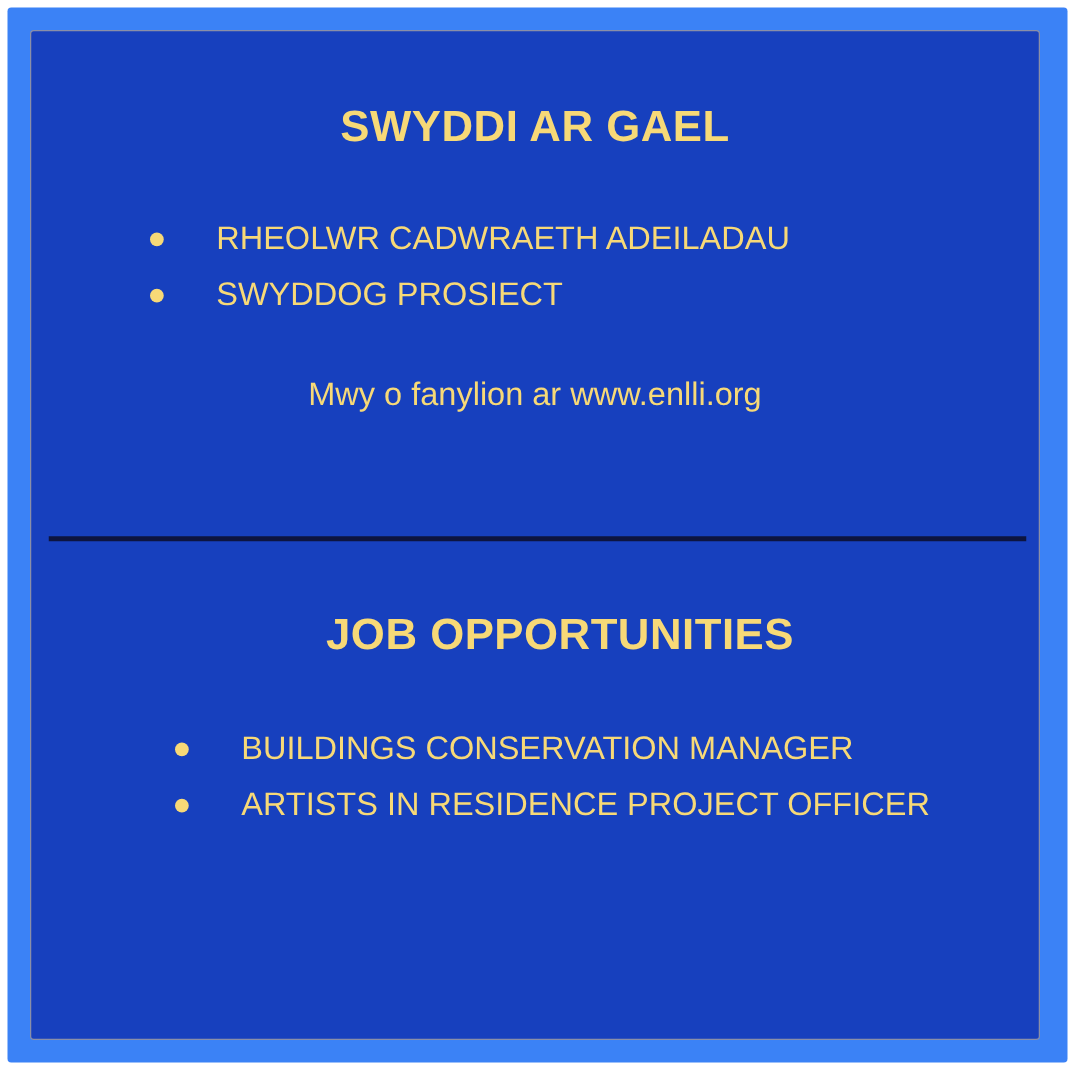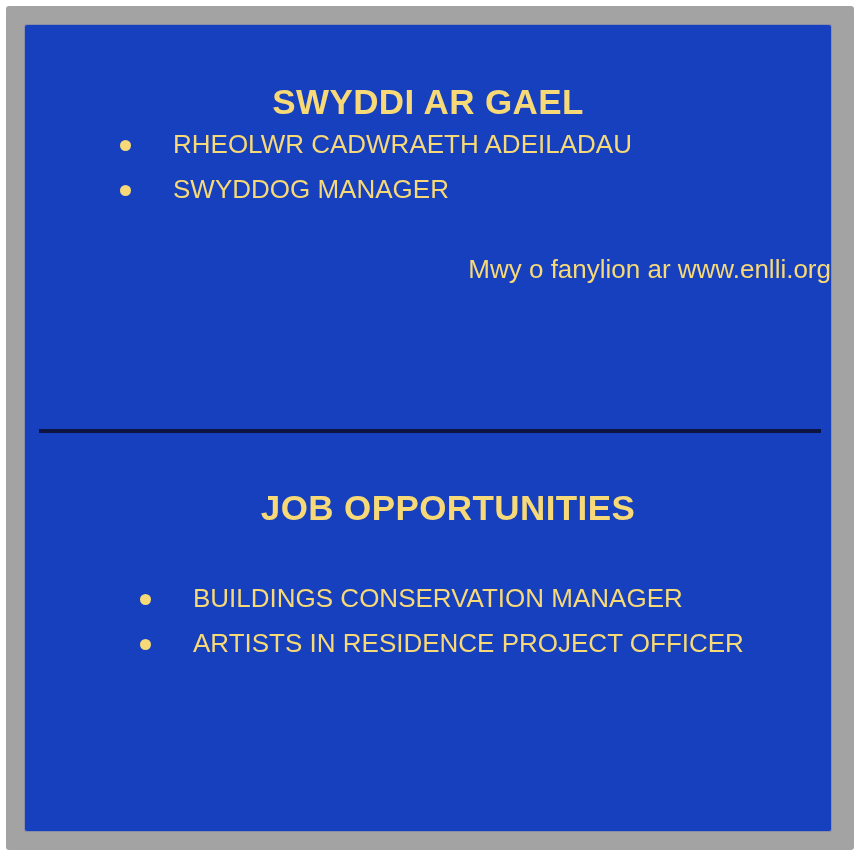--- a/index.html
+++ b/index.html
@@ -23,21 +23,21 @@
     background: #ffffff;
     padding: 6px;
   }
 
   
   .frame {
     position: relative;
     box-sizing: border-box;
     width: 848px;
     height: 844px;
-    background: #a3a3a3;
+    background: #3b82f6;
     padding: 18px;
     border-radius: 3px;
   }
 
   
   .panel {
     position: relative;
     box-sizing: border-box;
     width: 808px;
     height: 808px;
@@ -65,21 +65,21 @@
     line-height: 1.1;
   }
   .heading-top    { margin-top: 58px; }
   .heading-bottom { margin-top: 60px; }
 
   .list {
     list-style: none;
     margin: 0;
     padding: 0;
   }
-  .list-top    { }
+  .list-top    { margin-top: 46px; }
   .list-bottom { margin-top: 48px; }
 
   .list-item {
     position: relative;
     color: #f7d977;
     font-size: 26px;
     line-height: 45px;
     padding-left: 148px;
     white-space: nowrap;
   }
@@ -88,21 +88,21 @@
     position: absolute;
     left: 95px;
     top: 18px;
     width: 11px;
     height: 11px;
     border-radius: 50%;
     background: #f7d977;
   }
 
   .info-line {
-    text-align: right;
+    text-align: center;
     color: #f7d977;
     font-size: 26px;
     line-height: 1.2;
   }
   .info-top    { margin-top: 42px; }
   .info-bottom {
     margin-top: 48px;
     font-weight: bold;
   }
 
@@ -125,21 +125,21 @@
       <div class="section section-top">
         <div class="heading heading-top">SWYDDI AR GAEL</div>
 
         <ul class="list list-top">
           <li class="list-item">
             <span class="bullet-dot"></span>
             <span>RHEOLWR CADWRAETH ADEILADAU</span>
           </li>
           <li class="list-item">
             <span class="bullet-dot"></span>
-            <span>SWYDDOG MANAGER</span>
+            <span>SWYDDOG PROSIECT</span>
           </li>
         </ul>
 
         <div class="info-line info-top">Mwy o fanylion ar www.enlli.org</div>
       </div>
 
       <div class="divider"></div>
 
       <div class="section section-bottom">
         <div class="heading heading-bottom">JOB OPPORTUNITIES</div>

